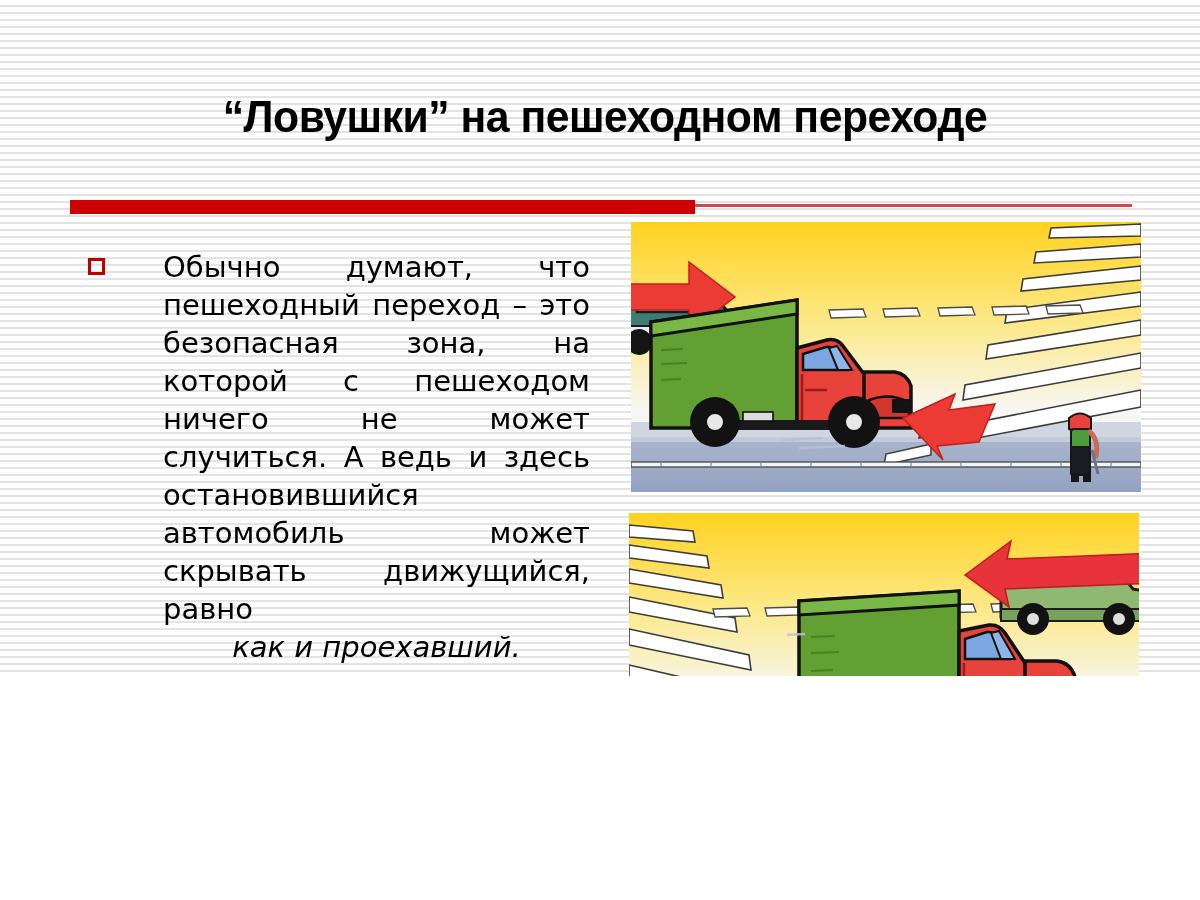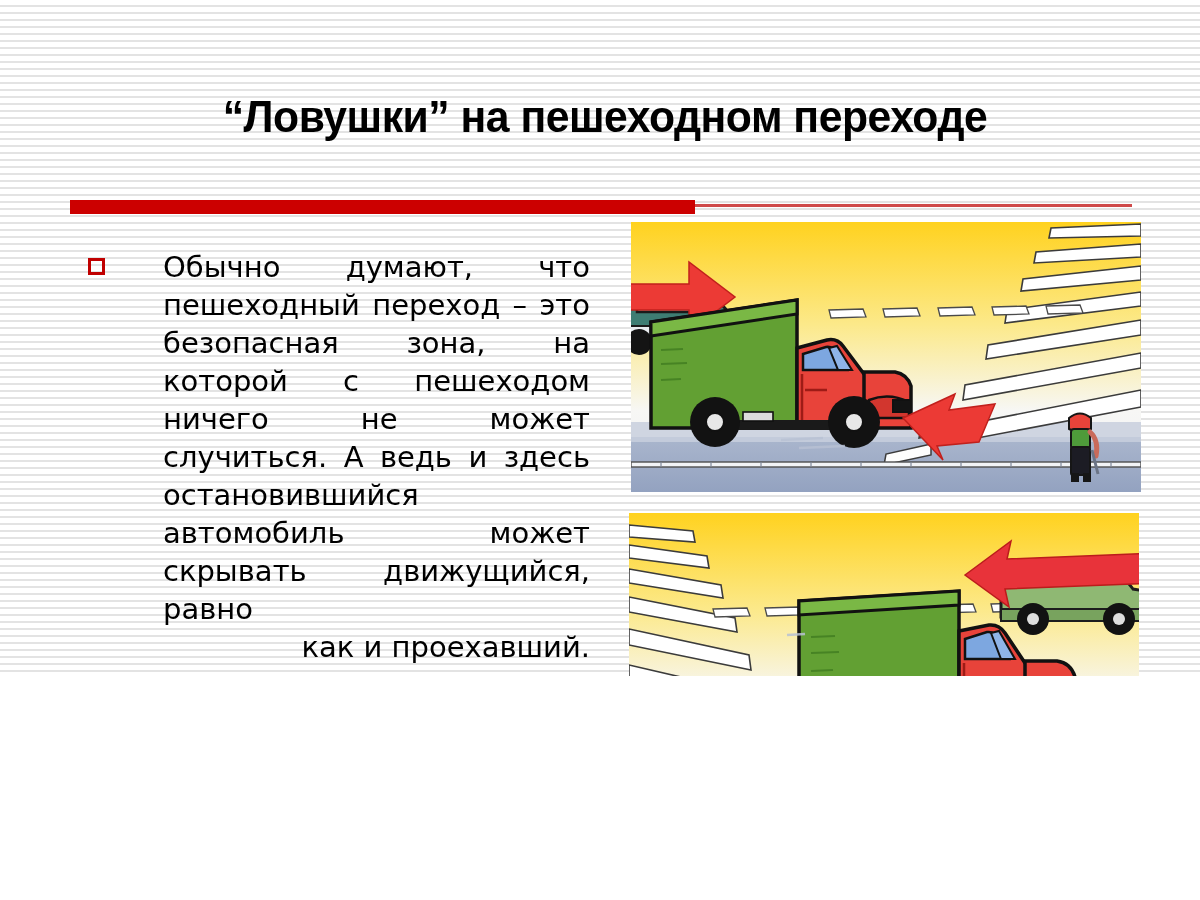--- a/index.html
+++ b/index.html
@@ -110,21 +110,22 @@
     font-family: "DejaVu Sans", sans-serif;
     font-size: 29px;
     line-height: 38px;
     color: #000000;
     text-align: justify;
     text-justify: inter-word;
     word-spacing: 0px;
   }
   .body-text .last-line {
     display: block;
-    text-align: right;
+    text-align: center;
+    font-style: italic;
   }
 
   
   .illo {
     position: absolute;
     overflow: hidden;
     background: #ffffff;
   }
   .illo-1 { left: 631px; top: 222px;  width: 510px; height: 270px; }
   .illo-2 { left: 629px; top: 513px;  width: 510px; height: 268px; }

